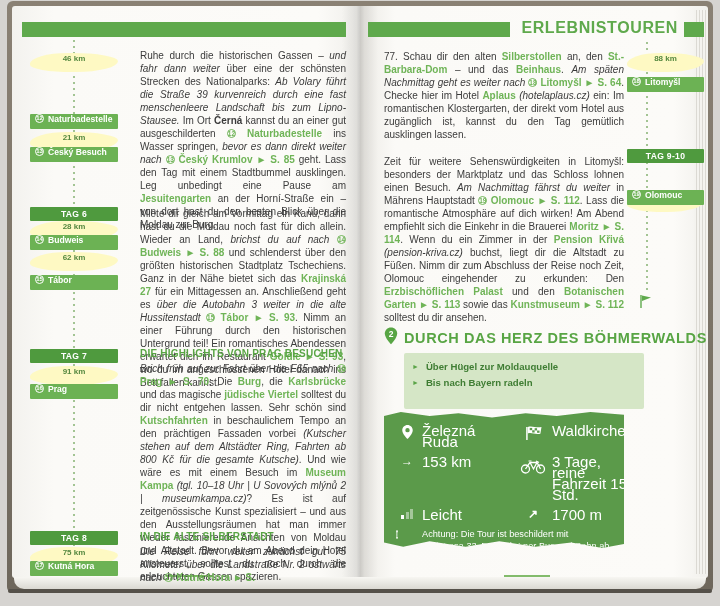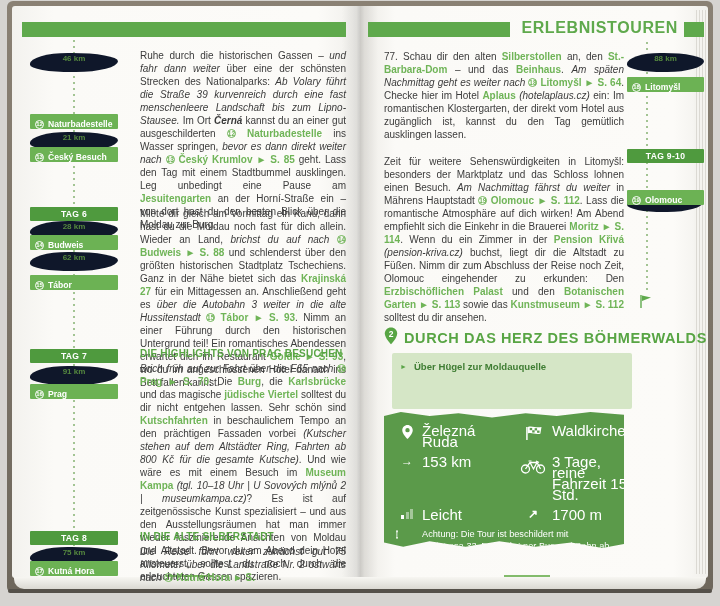--- a/index.html
+++ b/index.html
@@ -26,44 +26,44 @@
   .hsq{left:684px;top:22px;width:20px;height:15px;background:#5fa94c;}
   .htitle{left:508px;top:19px;width:170px;text-align:right;font-size:16px;font-weight:bold;
           color:#5fa94c;letter-spacing:.6px;white-space:nowrap;}
 
   
   .dotline{width:2px;background:repeating-linear-gradient(180deg,#a3c493 0 2px,transparent 2px 6px);z-index:1;}
   .dot-l{left:73px;top:40px;height:534px;}
   .dot-r{left:646px;top:42px;height:252px;}
   .sb{left:30px;width:88px;z-index:2;}
   .sbr{left:627px;width:77px;z-index:2;}
-  .km{height:19px;background:#0f172a;border-radius:45% 55% 50% 50%/60% 45% 60% 40%;
+  .km{height:19px;background:#fef9c3;border-radius:45% 55% 50% 50%/60% 45% 60% 40%;
       text-align:center;font-size:8px;font-weight:bold;color:#55883f;line-height:12px;}
   .loc{height:15px;background:#6cb254;border-radius:1px;color:#fff;font-size:8.6px;font-weight:bold;
-       display:flex;align-items:flex-end;gap:4px;padding-left:5px;white-space:nowrap;overflow:hidden;}
+       display:flex;align-items:flex-start;gap:4px;padding-left:5px;white-space:nowrap;overflow:hidden;}
   .tag{height:14px;background:#4f9a3e;border-radius:1px;color:#fff;font-size:8.6px;font-weight:bold;
        line-height:14px;text-align:center;letter-spacing:.3px;}
   .wc{width:9px;height:9px;border:1px solid #fff;border-radius:50%;font-size:6px;line-height:7px;
       text-align:center;flex:0 0 auto;font-weight:bold;}
 
   
   .p{text-align:justify;font-size:10px;line-height:13px;color:#3b3b3b;z-index:2;}
   .col-l{left:140px;width:206px;}
   .col-r{left:384px;width:240px;}
   .h{font-size:10px;font-weight:bold;color:#58a544;letter-spacing:.2px;z-index:2;white-space:nowrap;}
   .seg-i{font-style:italic;}
-  .seg-bi{font-style:italic;font-weight:bold;}
+  .seg-bi{font-weight:bold;}
   .seg-g{color:#6fb457;font-weight:bold;}
   .cnum{display:inline-block;width:9px;height:9px;border:1px solid #6fb457;border-radius:50%;
         color:#6fb457;font-size:6.5px;font-weight:bold;line-height:8px;text-align:center;vertical-align:1px;}
 
   
   .ttitle{left:384px;top:327px;display:flex;align-items:center;gap:6px;z-index:2;}
   .ttitle .txt{font-size:14.5px;font-weight:bold;color:#58a544;letter-spacing:.6px;white-space:nowrap;}
-  .bullets{left:392px;top:353px;width:240px;height:56px;background:#d5e6c6;border-radius:2px;
+  .bullets{left:404px;top:353px;width:240px;height:56px;background:#d5e6c6;border-radius:2px;
            padding:6px 8px 0 8px;z-index:2;}
   .bullets .bi-row{font-size:9.6px;font-weight:bold;color:#3f7d33;line-height:16px;white-space:nowrap;}
   .bullets .bi-row::before{content:"\25BA";color:#5aa447;font-size:7px;margin-right:7px;vertical-align:1px;}
   .tbox{left:384px;top:412px;width:240px;height:136px;background:#5b9a4a;color:#fff;z-index:2;
         padding:13px 12px 8px 12px;
         clip-path:polygon(0% 3%,7% 0%,19% 3%,31% 1%,45% 4%,59% 1%,72% 3%,86% 0%,100% 2%,
                           100% 97%,91% 100%,78% 96%,63% 99%,48% 95%,34% 99%,19% 95%,8% 99%,0% 96%);}
   .tgrid{display:grid;grid-template-columns:22px 92px 30px 1fr;column-gap:4px;row-gap:9px;
          font-size:15px;line-height:11px;align-items:flex-start;}
   .tgrid .ic{display:flex;justify-content:center;align-items:flex-start;}
@@ -169,20 +169,21 @@
       <svg width="14" height="18" viewBox="0 0 14 18">
         <path d="M7 0.5 C3.4 0.5 0.8 3.2 0.8 6.6 C0.8 11.2 7 17.3 7 17.3 S13.2 11.2 13.2 6.6 C13.2 3.2 10.6 0.5 7 0.5 Z" fill="#58a544"></path>
         <text x="7" y="9.6" text-anchor="middle" font-size="8.5" font-weight="bold" fill="#ffffff" font-family="Liberation Sans,sans-serif">2</text>
       </svg>
     </span>
     <span class="txt">DURCH DAS HERZ DES BÖHMERWALDS</span>
   </div>
 
   <div class="abs bullets">
     <div class="bi-row">Über Hügel zur Moldauquelle</div>
+    <div class="bi-row">Bis nach Bayern radeln</div>
   </div>
 
   <div class="abs tbox">
     <div class="tgrid">
       <div class="ic">
         <svg width="11" height="14" viewBox="0 0 12 16">
           <path d="M6 0 C2.7 0 0 2.7 0 6 C0 10.4 6 16 6 16 S12 10.4 12 6 C12 2.7 9.3 0 6 0 Z M6 8.4 A2.5 2.5 0 1 1 6 3.4 A2.5 2.5 0 0 1 6 8.4 Z" fill="#fff"></path>
         </svg>
       </div>
       <div>Železná Ruda</div>

